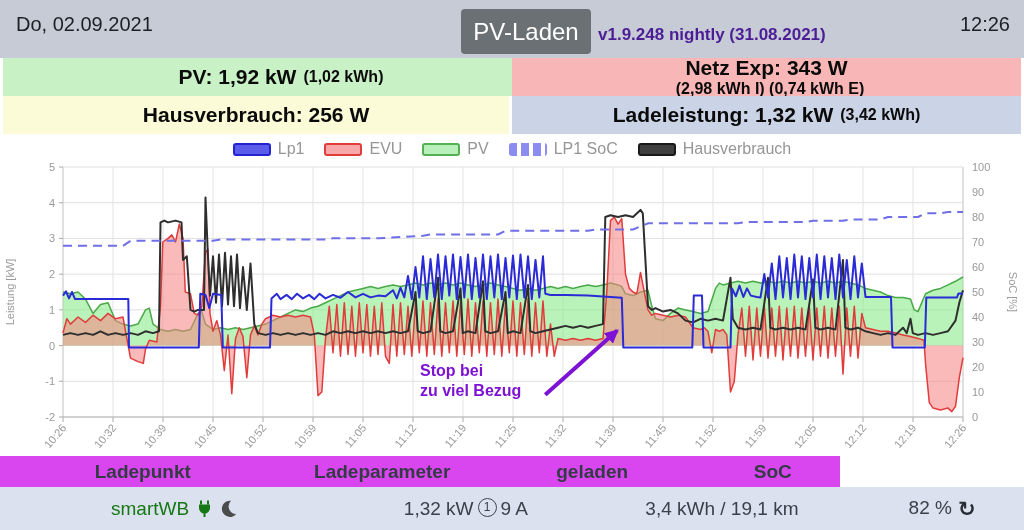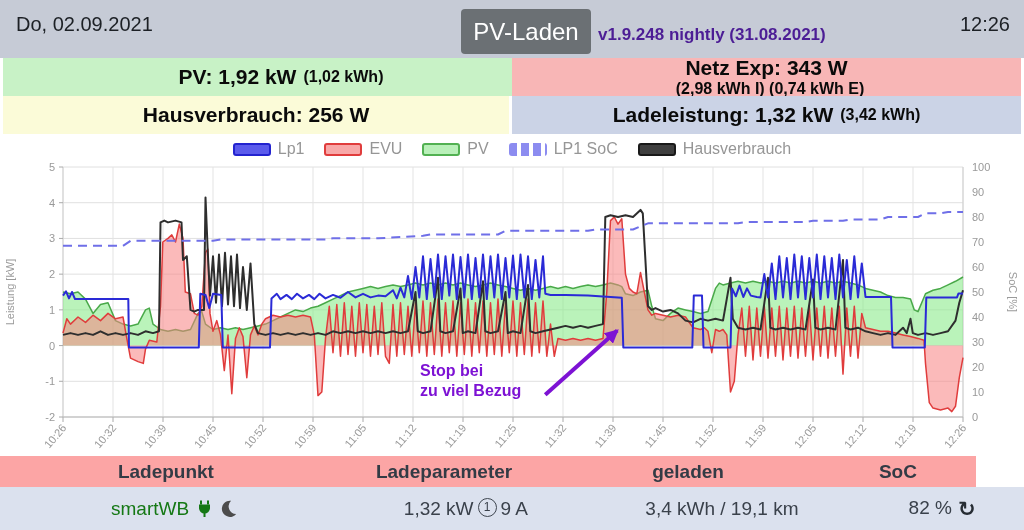--- a/index.html
+++ b/index.html
@@ -22,21 +22,21 @@
   #box-house{left:3px;top:96px;width:506px;}
   #box-charge{left:512px;top:96px;width:509px;}
   
   .chart-wrap{left:0;top:134px;width:1024px;height:321px;}
   .legend{position:absolute;left:0;top:6px;width:100%;display:flex;justify-content:center;
     gap:20px;align-items:center;font-size:16px;color:#969696;}
   .legend .item{display:flex;align-items:center;gap:7px;cursor:pointer;}
   .legend .sw{width:38px;height:13px;border-radius:3px;box-sizing:border-box;}
   svg{font-family:inherit;}
   
-  .thead{left:0;top:456px;width:976px;height:31px;background:#fca5a5;
+  .thead{left:0;top:456px;width:840px;height:31px;background:#d946ef;
     display:grid;grid-template-columns:34% 23% 27% 16%;align-items:center;
     font-size:19px;font-weight:700;color:#333b45;text-align:center;}
   .trow{left:0;top:487px;width:1024px;height:43px;background:#dbe1ee;
     display:grid;grid-template-columns:34% 23% 27% 16%;align-items:center;
     font-size:19px;color:#3a414b;text-align:center;}
   .cpname{display:flex;align-items:center;justify-content:center;gap:8px;
     color:#157815;font-weight:400;}
   .phase{display:inline-flex;width:17px;height:17px;border:1.5px solid #3e454f;
     border-radius:50%;font-size:12px;align-items:center;justify-content:center;margin:0 4px;}
   .cellflex{display:flex;align-items:flex-start;justify-content:center;}

